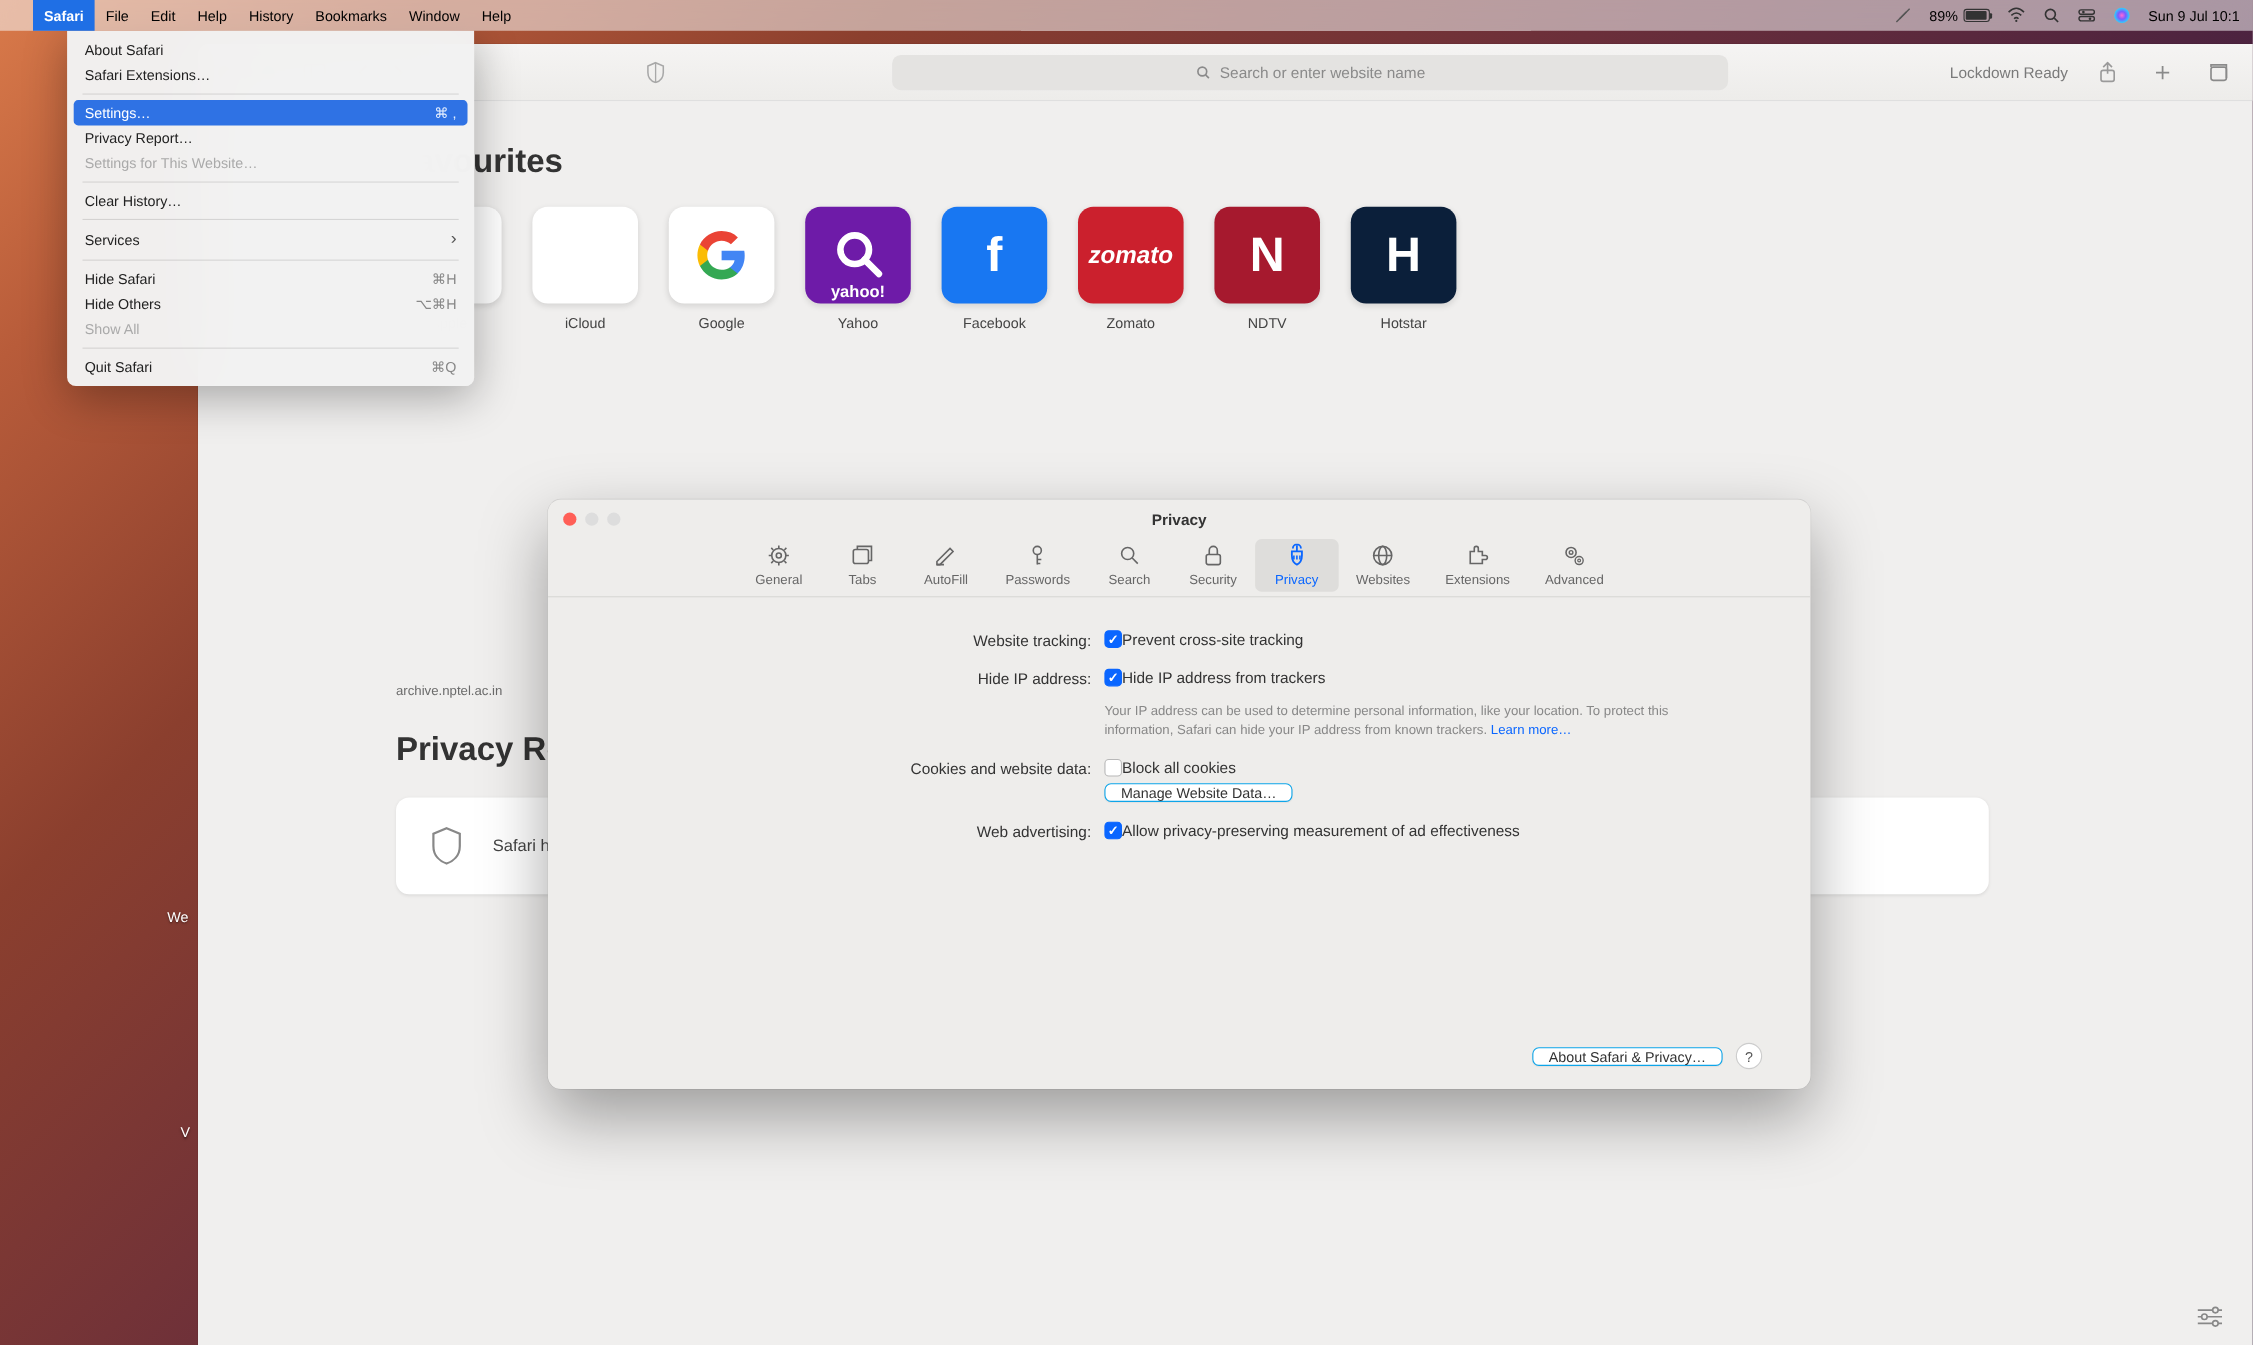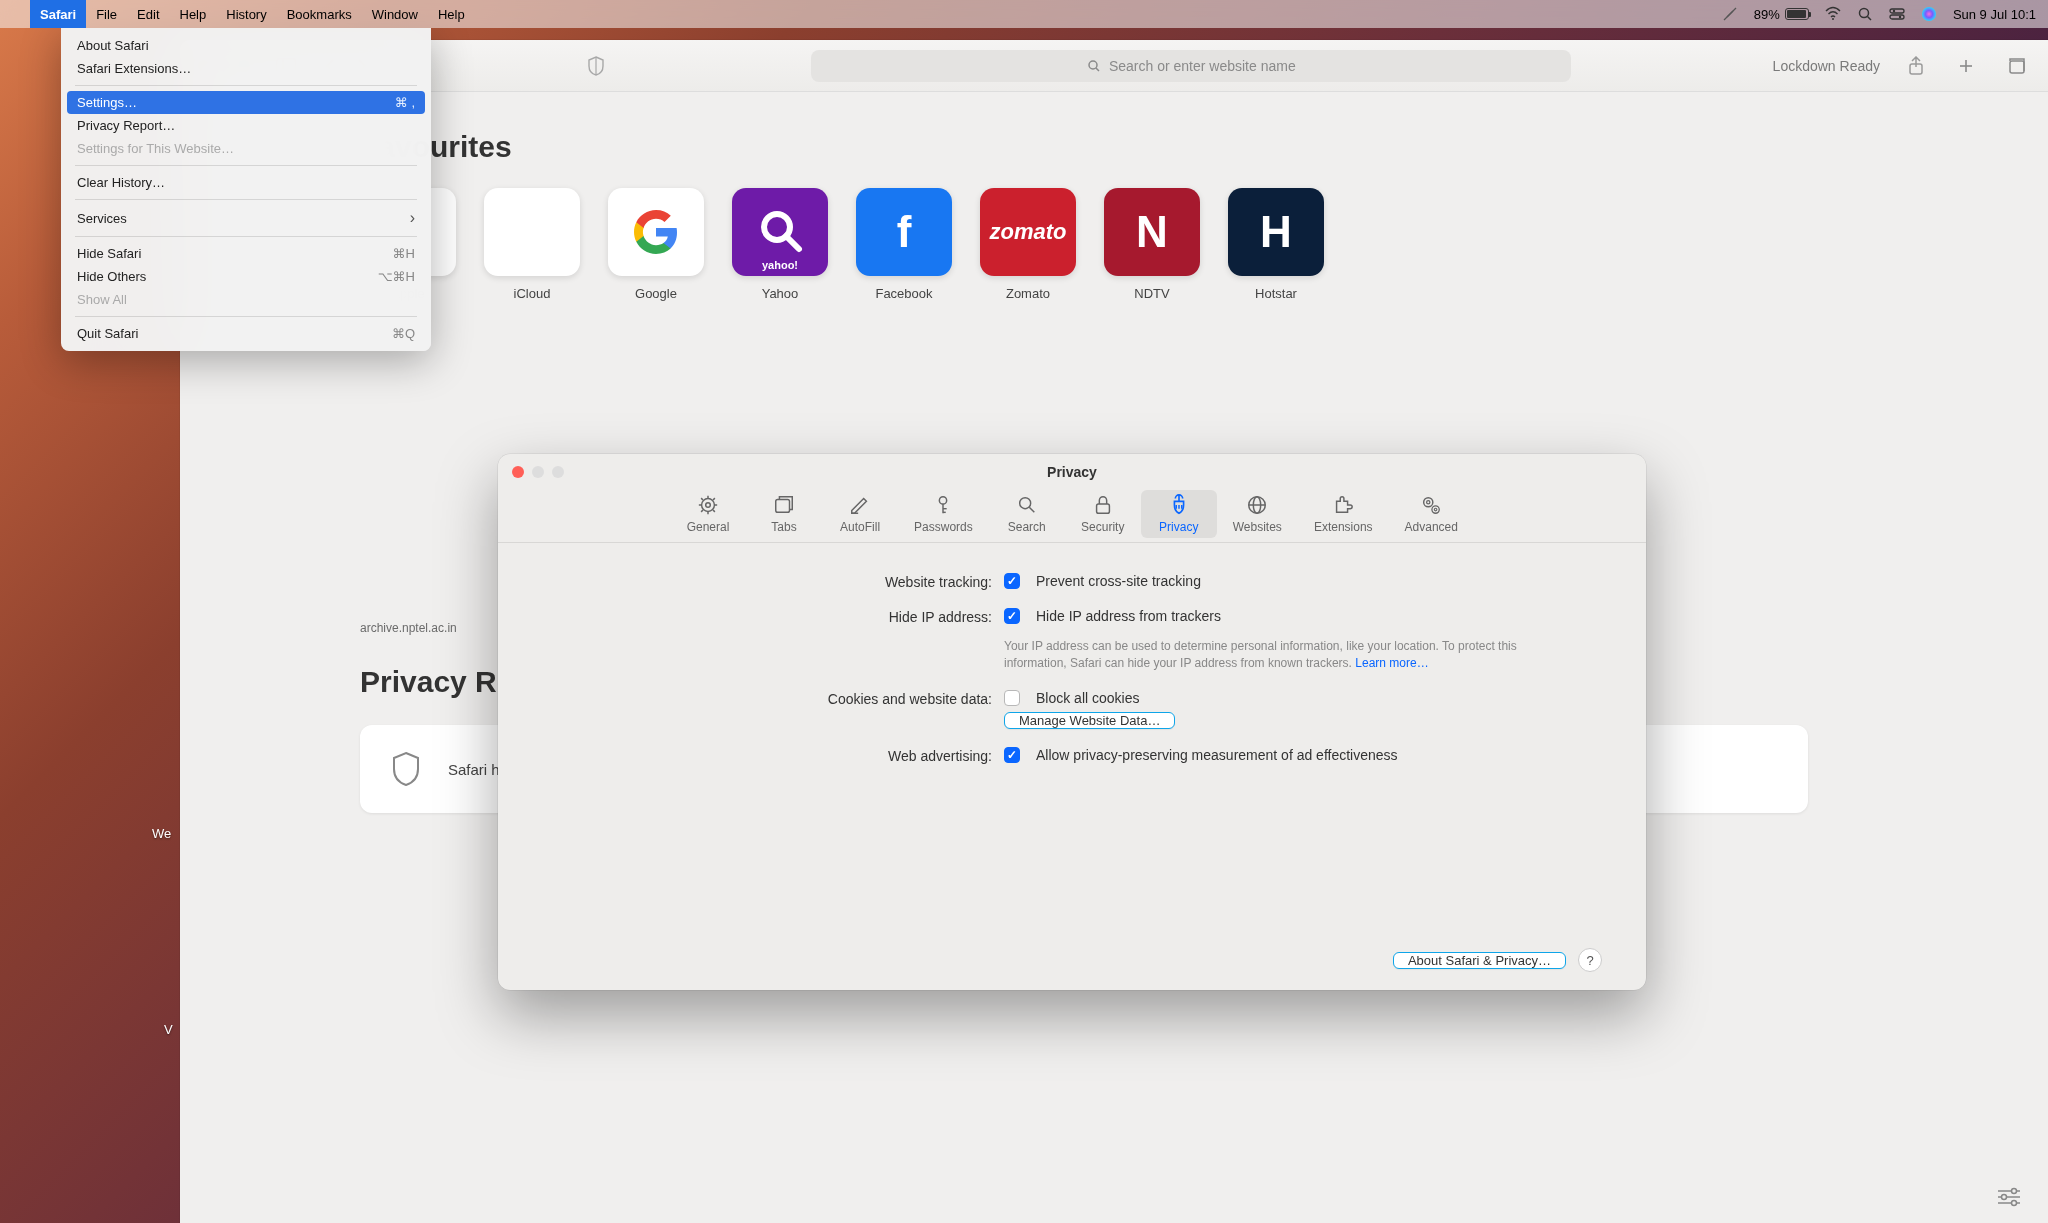--- a/index.html
+++ b/index.html
@@ -65,21 +65,21 @@
 .prefs-traffic .tl.y,.prefs-traffic .tl.g{background:#ddd}
 .prefs-title{margin:0 auto;font-size:14px;font-weight:600;color:#333}
 .prefs-tabs{display:flex;justify-content:center;gap:0;border-bottom:1px solid #d8d7d5;padding-bottom:4px}
 .ptab{display:flex;flex-direction:column;align-items:center;gap:4px;padding:4px 16px;border-radius:6px;color:#666;font-size:12px;min-width:76px}
 .ptab.active{background:#dedddb;color:#0a66ff}
 .ptab svg,.ptab .pic{width:24px;height:22px}
 .prefs-body{padding:30px 100px 0 100px;font-size:14px;color:#333}
 .prow{display:flex;align-items:flex-start;margin-bottom:18px}
 .plabel{width:406px;text-align:right;padding-right:12px;padding-top:1px}
 .pcontrol{flex:1;display:flex;flex-direction:column;gap:6px}
-.chk-row{display:flex;align-items:center;gap:16px}
+.chk-row{display:flex;align-items:center;gap:0}
 .chk{width:16px;height:16px;border-radius:4px;border:1px solid #b8b8b8;background:#fff;display:flex;align-items:center;justify-content:center}
 .chk.on{background:#0a66ff;border-color:#0a66ff}
 .chk.on::after{content:"✓";color:#fff;font-size:12px;font-weight:700}
 .hint{font-size:12px;color:#888;line-height:1.4;max-width:520px;margin-top:8px;margin-left:0}
 .hint a{color:#0a66ff;text-decoration:none}
 .btn{background:#fff;border:1px solid #0ea5e9;border-radius:6px;padding:0 14px;font-size:13px;color:#333;box-shadow:0 1px 1px rgba(0,0,0,.05);width:fit-content}
 .prefs-footer{position:absolute;bottom:18px;right:44px;display:flex;gap:12px;align-items:center}
 .help-btn{width:24px;height:24px;border-radius:50%;border:1px solid #ccc;background:#fff;display:flex;align-items:center;justify-content:center;font-size:13px;color:#555}
 svg{display:block}
 </style>
@@ -281,21 +281,21 @@
             </svg>
           </div>
           <div class="fav-label">Google</div>
         </div>
         <div class="fav">
           <div class="fav-tile tile-yahoo" style="position: relative; flex-direction: column;">
             <svg width="54" height="54" viewBox="0 0 54 54">
               <circle cx="24" cy="22" r="13" fill="none" stroke="#fff" stroke-width="6"></circle>
               <line x1="33" y1="31" x2="46" y2="44" stroke="#fff" stroke-width="6" stroke-linecap="round"></line>
             </svg>
-            <div style="position:absolute;font-size:11px;font-weight:700;margin-top:66px">yahoo!</div>
+            <div style="position:absolute;font-size:15px;font-weight:700;margin-top:66px">yahoo!</div>
           </div>
           <div class="fav-label">Yahoo</div>
         </div>
         <div class="fav">
           <div class="fav-tile tile-fb">f</div>
           <div class="fav-label">Facebook</div>
         </div>
         <div class="fav">
           <div class="fav-tile tile-zomato">zomato</div>
           <div class="fav-label">Zomato</div>

